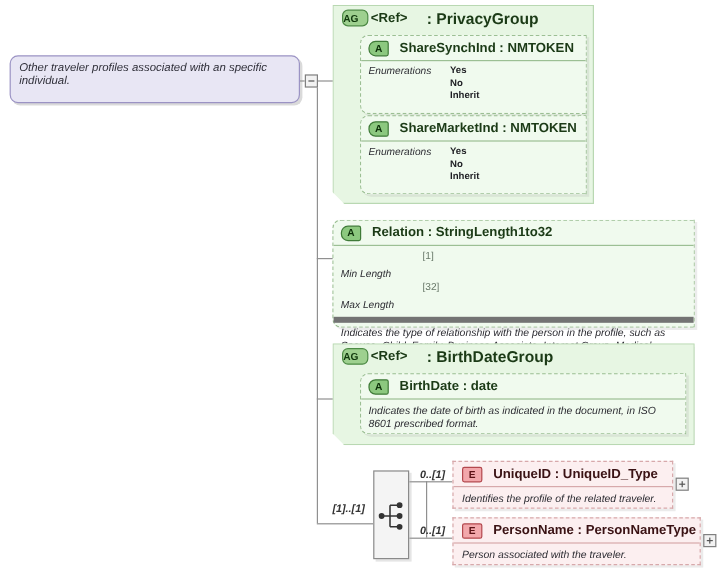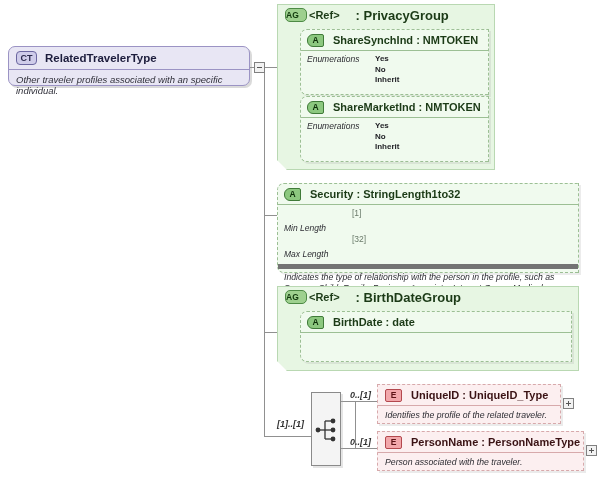--- a/index.html
+++ b/index.html
@@ -263,24 +263,20 @@
   <div class="hline" style="left:291px; top:133px; width:9px;"></div>
 
   <div class="hline" style="left:291px; top:345px; width:9px;"></div>
   <div class="vline" style="left:291px; top:332px; height:14px;"></div>
 
   <div class="vline" style="left:355px; top:401px; height:47px;"></div>
   <div class="hline" style="left:341px; top:401px; width:36px;"></div>
   <div class="hline" style="left:341px; top:448px; width:36px;"></div>
 
   <div class="ct-box" style="left:8px; top:46px; width:242px; height:40px;">
-    <div class="ct-head">
-      <span class="badge-ct">CT</span>
-      <span class="ct-title">RelatedTravelerType</span>
-    </div>
     <div class="ct-doc">Other traveler profiles associated with an specific individual.</div>
   </div>
   <div class="toggle" style="left:254px; top:62px;"></div>
 
   <div class="ag-box" style="left:277px; top:4px; width:218px; height:166px;">
     <div class="ag-head">
       <span class="badge-ag">AG</span>
       <span class="ag-ref">&lt;Ref&gt;</span>
       <span class="ag-name">: PrivacyGroup</span>
     </div>
@@ -316,21 +312,21 @@
           <div>No</div>
           <div>Inherit</div>
         </span>
       </div>
     </div>
   </div>
 
   <div class="attr-box" style="left:277px; top:183px; width:302px; height:90px;">
     <div class="attr-head">
       <span class="badge-a">A</span>
-      <span class="attr-title">Security : StringLength1to32</span>
+      <span class="attr-title">Relation : StringLength1to32</span>
     </div>
     <div class="facets">
       <div class="facet-row">
         <span class="facet-label">Min Length</span>
         <span class="facet-val">[1]</span>
       </div>
       <div class="facet-row">
         <span class="facet-label">Max Length</span>
         <span class="facet-val">[32]</span>
       </div>
@@ -344,20 +340,21 @@
       <span class="ag-ref">&lt;Ref&gt;</span>
       <span class="ag-name">: BirthDateGroup</span>
     </div>
   </div>
 
   <div class="attr-box" style="left:300px; top:311px; width:272px; height:51px;">
     <div class="attr-head">
       <span class="badge-a">A</span>
       <span class="attr-title">BirthDate : date</span>
     </div>
+    <div class="attr-doc noline" style="padding-top:4px;">Indicates the date of birth as indicated in the document, in ISO 8601 prescribed format.</div>
   </div>
 
   <div class="card" style="left:277px; top:419px;">[1]..[1]</div>
   <div class="seq-box" style="left:311px; top:392px; width:30px; height:74px;">
     <svg width="30" height="74" viewBox="0 0 30 74">
       <line x1="6" y1="37" x2="13" y2="37" stroke="#333" stroke-width="1.3"></line>
       <line x1="13" y1="28" x2="13" y2="46" stroke="#333" stroke-width="1.3"></line>
       <line x1="13" y1="28" x2="20" y2="28" stroke="#333" stroke-width="1.3"></line>
       <line x1="13" y1="37" x2="20" y2="37" stroke="#333" stroke-width="1.3"></line>
       <line x1="13" y1="46" x2="20" y2="46" stroke="#333" stroke-width="1.3"></line>

